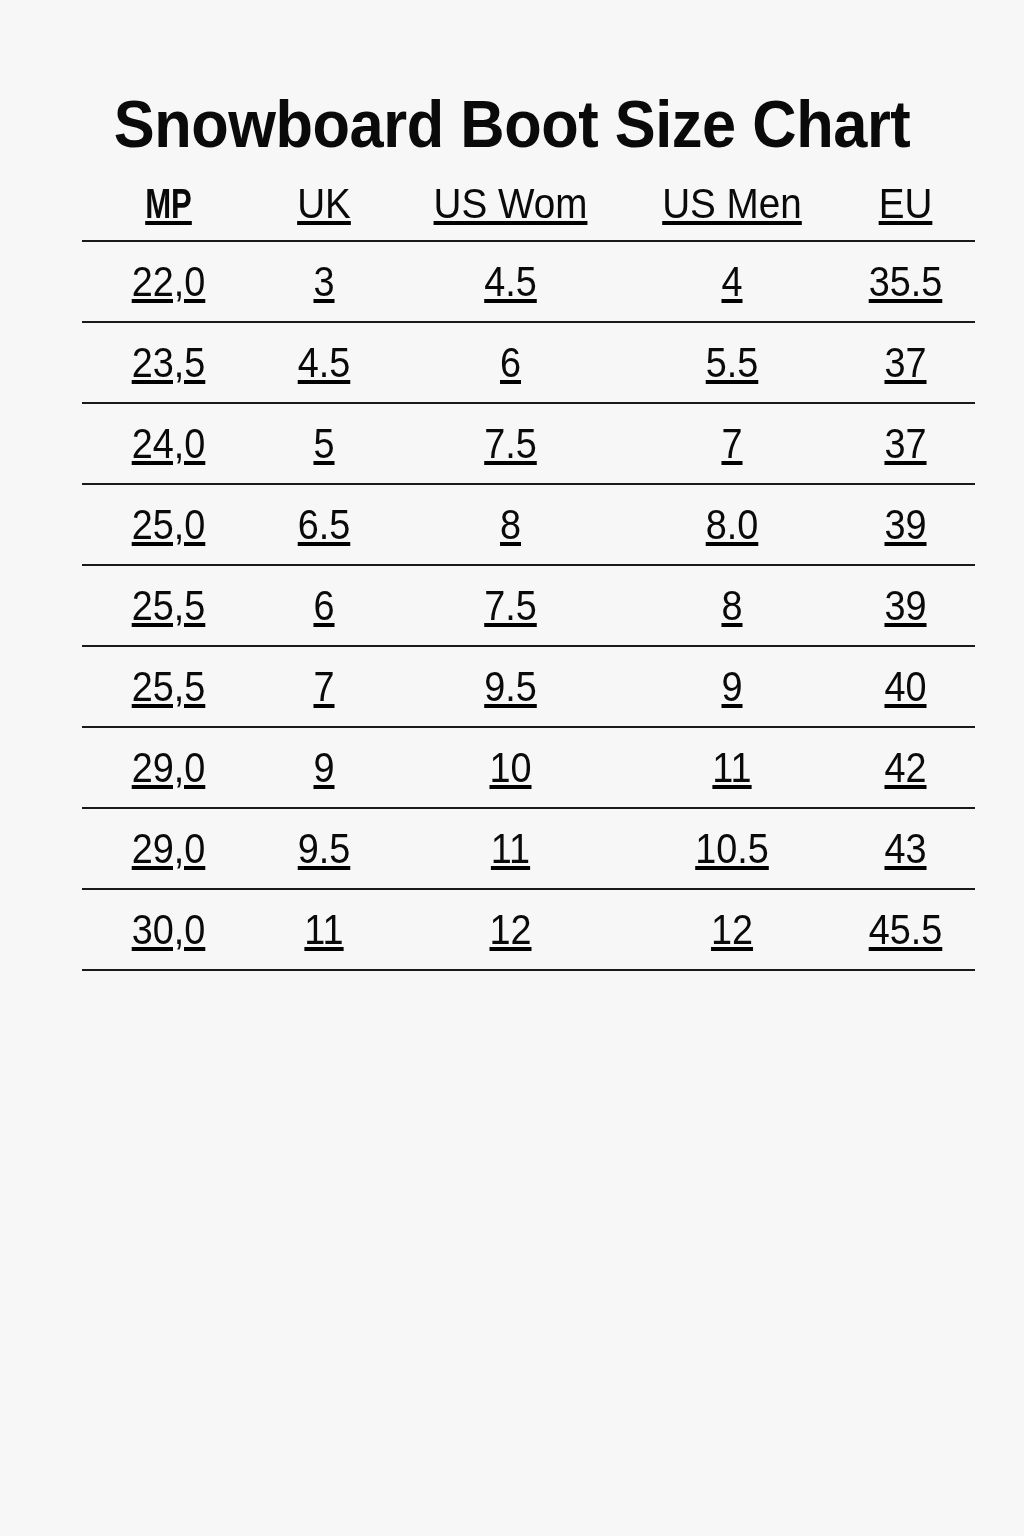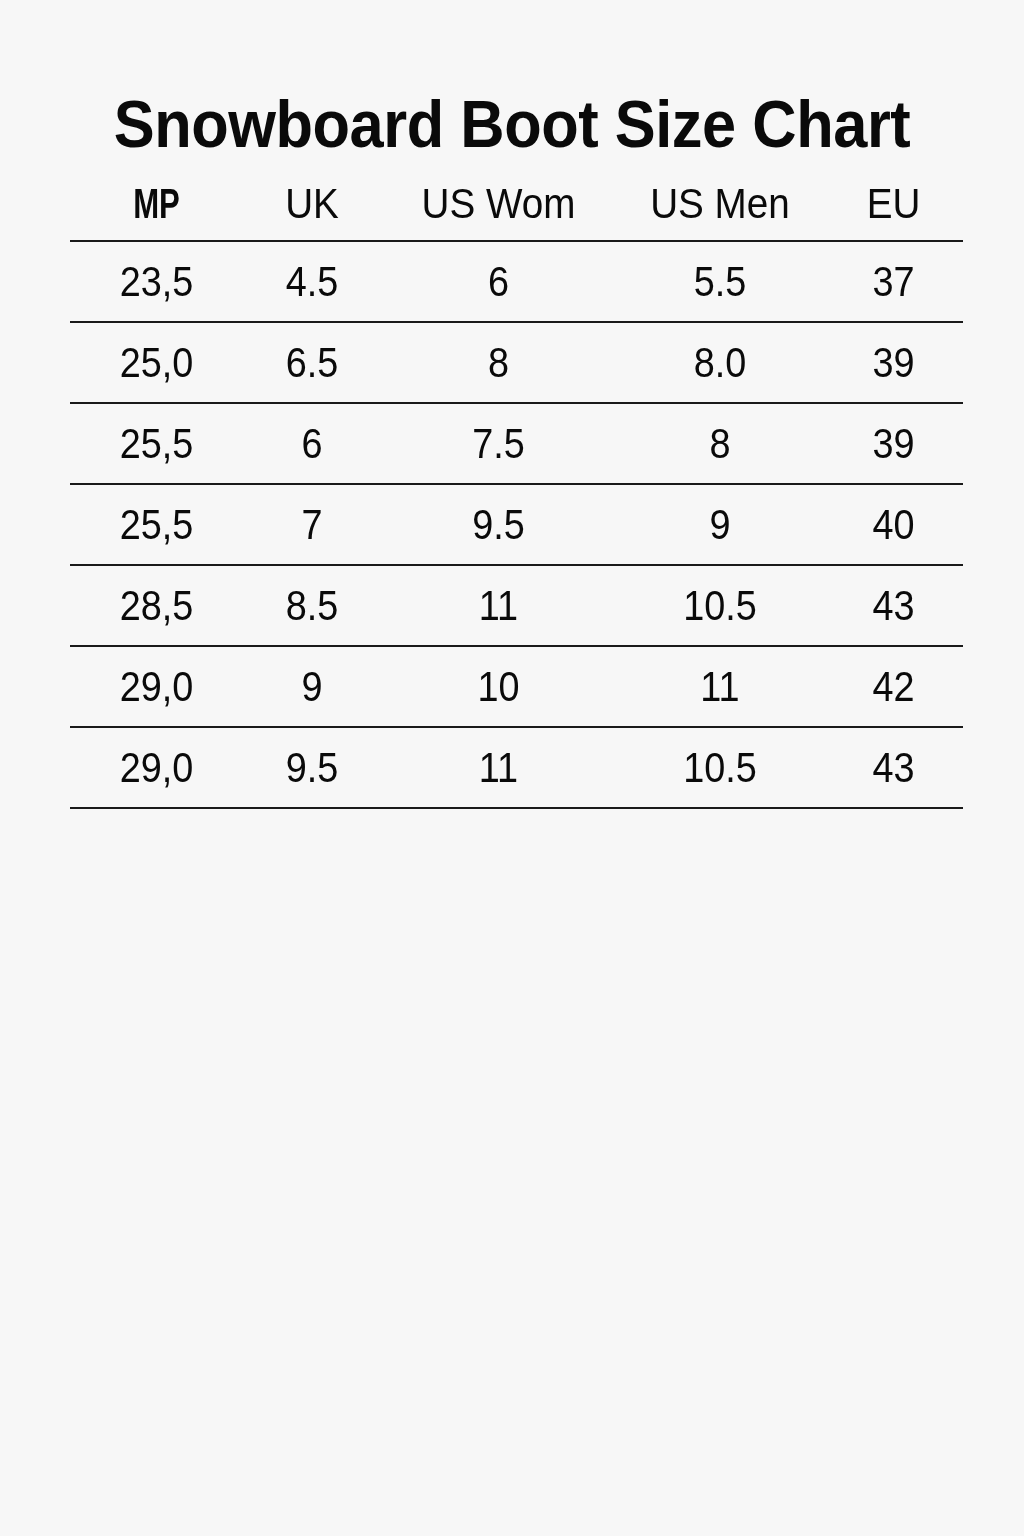--- a/index.html
+++ b/index.html
@@ -36,25 +36,26 @@
     letter-spacing: -0.5px;
     transform: scaleX(0.93);
     transform-origin: center top;
     white-space: nowrap;
     color: #0a0a0a;
   }
 
   
   .size-table {
     position: absolute;
-    left: 70px;
+    left: 82px;
     top: 168px;
     width: 893px;
     border-collapse: collapse;
     table-layout: fixed;
+    text-decoration: underline;
   }
 
   .size-table col.c-mp    { width: 173px; }
   .size-table col.c-uk    { width: 138px; }
   .size-table col.c-uswom { width: 235px; }
   .size-table col.c-usmen { width: 208px; }
   .size-table col.c-eu    { width: 139px; }
 
   .size-table th,
   .size-table td {
@@ -112,24 +113,38 @@
       <tr>
         <th class="mp-head">MP</th>
         <th>UK</th>
         <th>US Wom</th>
         <th>US Men</th>
         <th>EU</th>
       </tr>
     </thead>
     <tbody>
       <tr>
+        <td>22,0</td>
+        <td>3</td>
+        <td>4.5</td>
+        <td>4</td>
+        <td>35.5</td>
+      </tr>
+      <tr>
         <td>23,5</td>
         <td>4.5</td>
         <td>6</td>
         <td>5.5</td>
+        <td>37</td>
+      </tr>
+      <tr>
+        <td>24,0</td>
+        <td>5</td>
+        <td>7.5</td>
+        <td>7</td>
         <td>37</td>
       </tr>
       <tr>
         <td>25,0</td>
         <td>6.5</td>
         <td>8</td>
         <td>8.0</td>
         <td>39</td>
       </tr>
       <tr>
@@ -140,36 +155,36 @@
         <td>39</td>
       </tr>
       <tr>
         <td>25,5</td>
         <td>7</td>
         <td>9.5</td>
         <td>9</td>
         <td>40</td>
       </tr>
       <tr>
-        <td>28,5</td>
-        <td>8.5</td>
-        <td>11</td>
-        <td>10.5</td>
-        <td>43</td>
-      </tr>
-      <tr>
         <td>29,0</td>
         <td>9</td>
         <td>10</td>
         <td>11</td>
         <td>42</td>
       </tr>
       <tr>
         <td>29,0</td>
         <td>9.5</td>
         <td>11</td>
         <td>10.5</td>
         <td>43</td>
       </tr>
+      <tr>
+        <td>30,0</td>
+        <td>11</td>
+        <td>12</td>
+        <td>12</td>
+        <td>45.5</td>
+      </tr>
     </tbody>
   </table>
 
 </div>
 
 </body></html>

